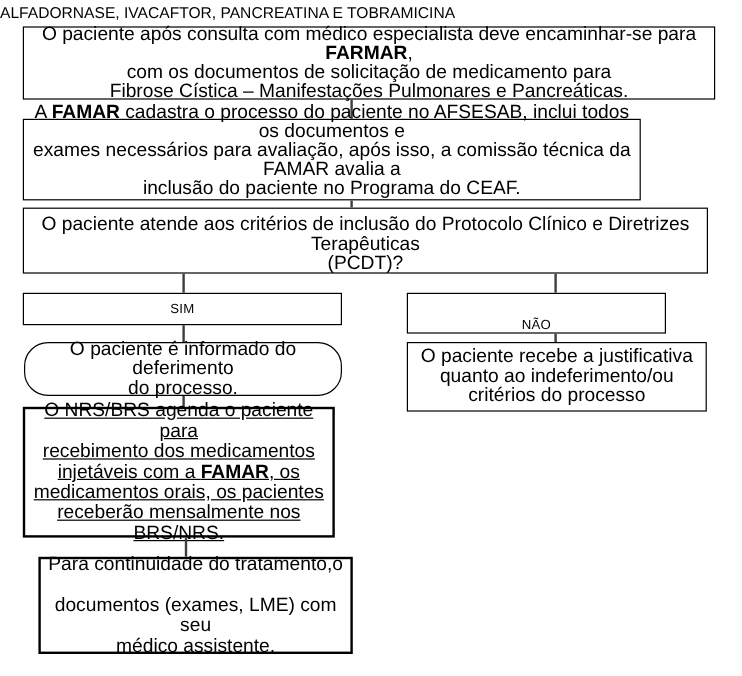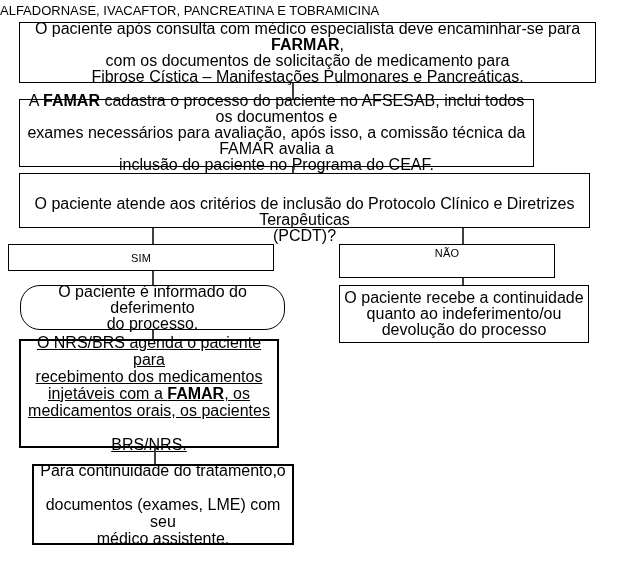--- a/index.html
+++ b/index.html
@@ -54,56 +54,56 @@
 <div class="page">
 
   <div class="chart-title">ALFADORNASE, IVACAFTOR, PANCREATINA E TOBRAMICINA</div>
 
   <div class="fbox" style="left:19px; top:22px; width:577px; height:61px;">
     <div class="txt"><span>O paciente após consulta com médico especialista deve encaminhar-se para </span><b>FARMAR</b><span>,</span><br><span>com os documentos de solicitação de medicamento para</span><br><span>Fibrose Cística – Manifestações Pulmonares e Pancreáticas.</span></div>
   </div>
 
   <div class="conn" style="left:292px; top:83px; height:16px;"></div>
 
-  <div class="fbox" style="left:19px; top:99px; width:515px; height:68px;">
+  <div class="fbox" style="left:19px; top:99px; width:515px; height:68px;align-items:flex-end;">
     <div class="txt"><span>A </span><b>FAMAR</b><span> cadastra o processo do paciente no AFSESAB, inclui todos os documentos e</span><br><span>exames necessários para avaliação, após isso, a comissão técnica da FAMAR avalia a</span><br><span>inclusão do paciente no Programa do CEAF.</span></div>
   </div>
 
   <div class="conn" style="left:292px; top:167px; height:6px;"></div>
 
-  <div class="fbox top-align" style="left:19px; top:173px; width:571px; height:55px; padding-top:22px;">
+  <div class="fbox top-align" style="left:19px; top:173px; width:571px; height:55px; padding-top:6px;">
     <div class="txt"><span>O paciente atende aos critérios de inclusão do Protocolo Clínico e Diretrizes Terapêuticas</span><br><span>(PCDT)?</span></div>
   </div>
 
   <div class="conn" style="left:152px; top:228px; height:16px;"></div>
   <div class="conn" style="left:462px; top:228px; height:16px;"></div>
 
-  <div class="fbox label-box" style="left:8px; top:244px; width:266px; height:27px;">
+  <div class="fbox label-box" style="left:19px; top:244px; width:266px; height:27px;">
     <div class="txt">SIM</div>
   </div>
 
-  <div class="fbox label-box top-align" style="left:339px; top:244px; width:216px; height:34px; padding-top:0;">
+  <div class="fbox label-box top-align" style="left:339px; top:244px; width:216px; height:34px; padding-top:18px;">
     <div class="txt">NÃO</div>
   </div>
 
   <div class="conn" style="left:152px; top:271px; height:14px;"></div>
   <div class="conn" style="left:462px; top:278px; height:7px;"></div>
 
   <div class="fbox" style="left:20px; top:285px; width:265px; height:45px;border-radius:20px;">
     <div class="txt"><span>O paciente é informado do deferimento</span><br><span>do processo.</span></div>
   </div>
 
   <div class="fbox" style="left:339px; top:285px; width:250px; height:58px;">
-    <div class="txt"><span>O paciente recebe a continuidade</span><br><span>quanto ao indeferimento/ou</span><br><span>devolução do processo</span></div>
+    <div class="txt"><span>O paciente recebe a justificativa</span><br><span>quanto ao indeferimento/ou</span><br><span>critérios do processo</span></div>
   </div>
 
   <div class="conn" style="left:152px; top:330px; height:9px;"></div>
 
   <div class="fbox thick" style="left:19px; top:339px; width:260px; height:109px;text-decoration:underline;">
-    <div class="txt"><span>O NRS/BRS agenda o paciente para</span><br><span>recebimento dos medicamentos</span><br><span>injetáveis com a </span><b>FAMAR</b><span>, os</span><br><span>medicamentos orais, os pacientes</span><br><br><span>BRS/NRS.</span></div>
+    <div class="txt"><span>O NRS/BRS agenda o paciente para</span><br><span>recebimento dos medicamentos</span><br><span>injetáveis com a </span><b>FAMAR</b><span>, os</span><br><span>medicamentos orais, os pacientes</span><br><span>receberão mensalmente nos</span><br><span>BRS/NRS.</span></div>
   </div>
 
   <div class="conn" style="left:154px; top:448px; height:16px;"></div>
 
   <div class="fbox thick" style="left:32px; top:464px; width:262px; height:81px;">
     <div class="txt"><span>Para continuidade do tratamento,o</span><br><br><span>documentos (exames, LME) com seu</span><br><span>médico assistente.</span></div>
   </div>
 
 </div>
 

